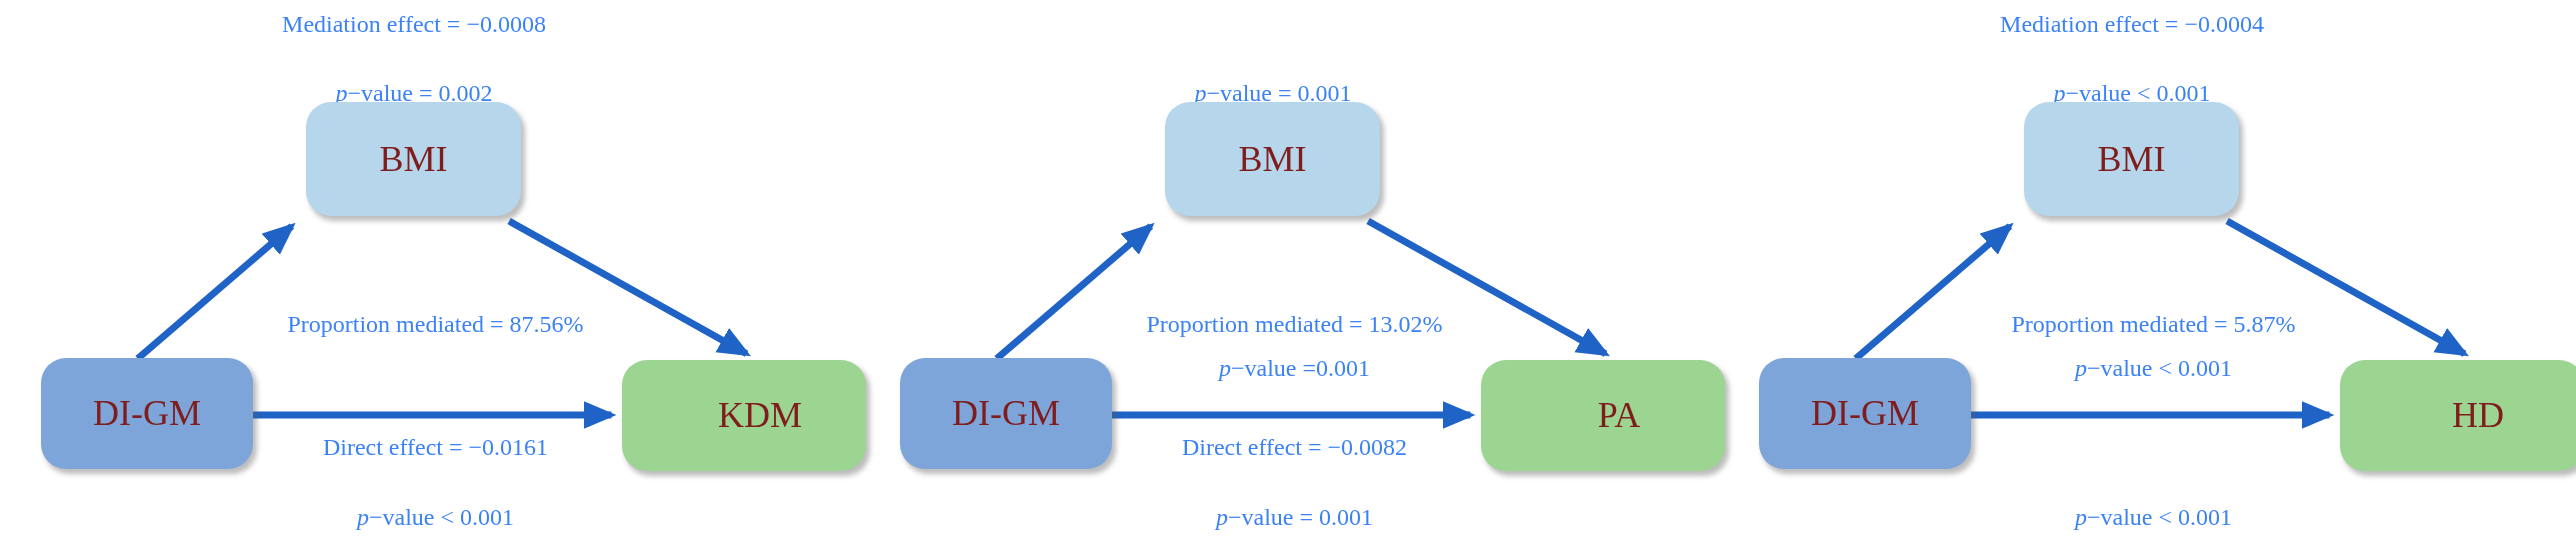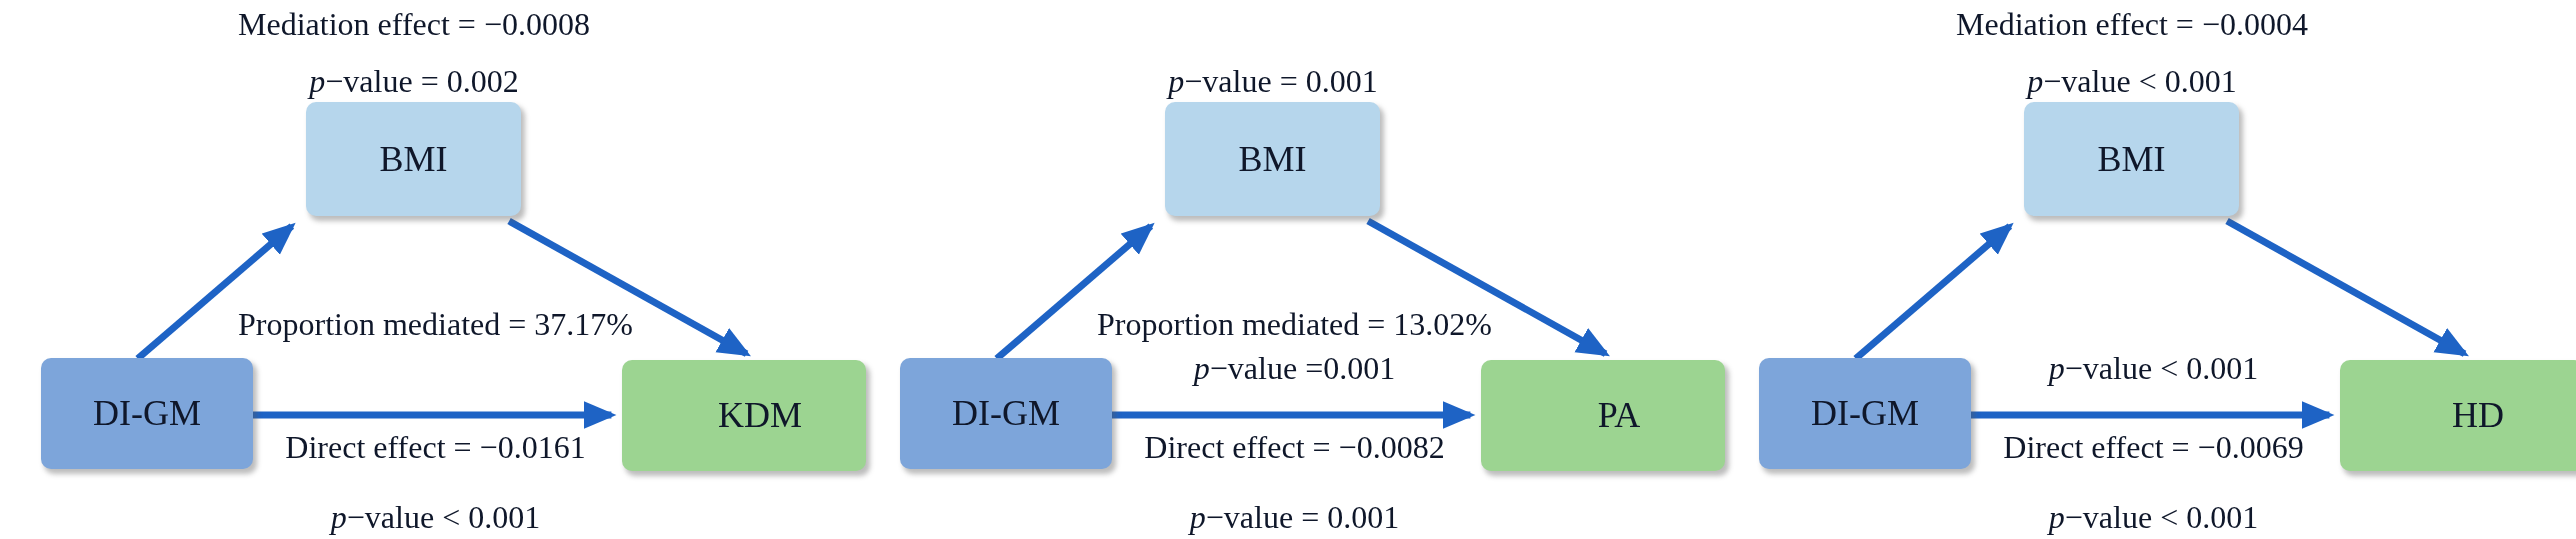--- a/index.html
+++ b/index.html
@@ -1,33 +1,33 @@
 <!DOCTYPE html>
 <html style="font-size:10px"><head>
 <meta charset="utf-8">
 <style>
   html,body{margin:0;padding:0;background:#ffffff;}
   body{width:2576px;height:540px;overflow:hidden;
        font-family:"Liberation Serif","DejaVu Serif",serif;color:#111111;}
   .figure{display:flex;width:2576px;height:540px;}
   .panel{position:relative;width:859px;height:540px;flex:0 0 auto;}
-  .tline{position:absolute;font-size:32px;line-height:38px;text-align:center;
-         white-space:nowrap;color:#0f172a;}
+  .tline{position:absolute;font-size:24px;line-height:38px;text-align:center;
+         white-space:nowrap;color:#3b82f6;}
   .l-med{left:95px;width:638px;}
   .l-prop{left:107px;width:657px;}
   .l-dir{left:107px;width:657px;}
   .t-med1{top:5px;}
-  .t-med2{top:62px;}
+  .t-med2{top:74px;}
   .t-prop1{top:305px;}
   .t-prop2{top:349px;}
   .t-dir1{top:428px;}
   .t-dir2{top:498px;}
   .pit{font-style:italic;}
-  .box{position:absolute;border-radius:10px;text-align:center;font-size:36px;
-       box-shadow:3.8px 4.4px 5.7px rgba(90,90,90,0.40);color:#0f172a;}
+  .box{position:absolute;border-radius:25px;text-align:center;font-size:36px;
+       box-shadow:3.8px 4.4px 5.7px rgba(90,90,90,0.40);color:#7f1d1d;}
   .mediator{left:306px;top:102px;width:215px;height:114px;line-height:114px;background:#b6d6ec;}
   .exposure{left:19px;top:358px;width:212px;height:111px;line-height:111px;background:#7da5da;margin-left:22px;}
   .outcome{left:622px;top:360px;width:212px;height:111px;line-height:111px;background:#9cd491;padding-left:32px;}
   .arrows{position:absolute;left:0;top:0;width:859px;height:540px;}
   .ar{stroke:#1e63c5;stroke-width:11;fill:none;}
   .ah{fill:#1e63c5;}
 </style>
 </head>
 <body>
 
@@ -40,21 +40,21 @@
           <polygon class="ah" points="0,0 52,22 0,44"></polygon>
         </marker>
       </defs>
       <line class="ar" x1="218" y1="568" x2="462" y2="358" marker-end="url(#ah0)"></line>
       <line class="ar" x1="806" y1="350" x2="1182" y2="560" marker-end="url(#ah0)"></line>
       <line class="ar" x1="372" y1="657" x2="968" y2="657" marker-end="url(#ah0)"></line>
     </svg>
     <div class="tline l-med t-med1">Mediation effect = −0.0008</div>
     <div class="tline l-med t-med2"><span class="pit">p</span><span>−value = 0.002</span></div>
     <div class="box mediator">BMI</div>
-    <div class="tline l-prop t-prop1">Proportion mediated = 37.17%</div>
+    <div class="tline l-prop t-prop1">Proportion mediated = 87.56%</div>
     <div class="box exposure">DI-GM</div>
     <div class="box outcome">KDM</div>
     <div class="tline l-dir t-dir1">Direct effect = −0.0161</div>
     <div class="tline l-dir t-dir2"><span class="pit">p</span><span>−value &lt; 0.001</span></div>
   </div>
 
   <div class="panel">
     <svg class="arrows" viewBox="0 0 1360 855">
       <defs>
         <marker id="ah1" markerUnits="userSpaceOnUse" markerWidth="54" markerHeight="46" refX="44" refY="22" orient="auto">
@@ -82,21 +82,21 @@
           <polygon class="ah" points="0,0 52,22 0,44"></polygon>
         </marker>
       </defs>
       <line class="ar" x1="218" y1="568" x2="462" y2="358" marker-end="url(#ah2)"></line>
       <line class="ar" x1="806" y1="350" x2="1182" y2="560" marker-end="url(#ah2)"></line>
       <line class="ar" x1="372" y1="657" x2="968" y2="657" marker-end="url(#ah2)"></line>
     </svg>
     <div class="tline l-med t-med1">Mediation effect = −0.0004</div>
     <div class="tline l-med t-med2"><span class="pit">p</span><span>−value &lt; 0.001</span></div>
     <div class="box mediator">BMI</div>
+    <div class="tline l-prop t-prop1">Proportion mediated = 5.87%</div>
     <div class="tline l-prop t-prop2"><span class="pit">p</span><span>−value &lt; 0.001</span></div>
     <div class="box exposure">DI-GM</div>
     <div class="box outcome">HD</div>
-    <div class="tline l-dir t-dir1">Direct effect = −0.0069</div>
     <div class="tline l-dir t-dir2"><span class="pit">p</span><span>−value &lt; 0.001</span></div>
   </div>
 
 </div>
 
 
 </body></html>

